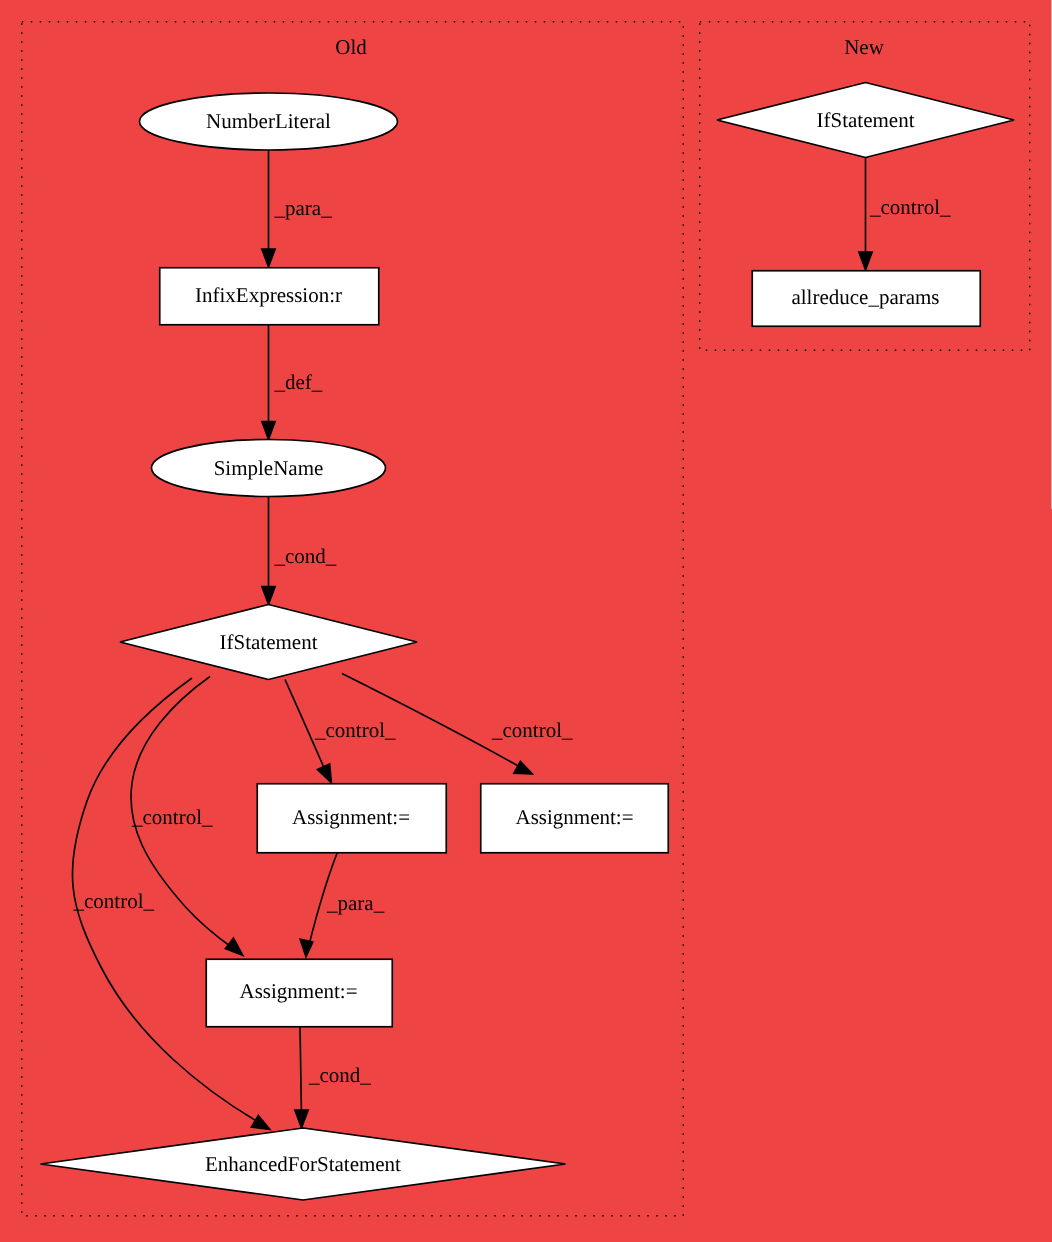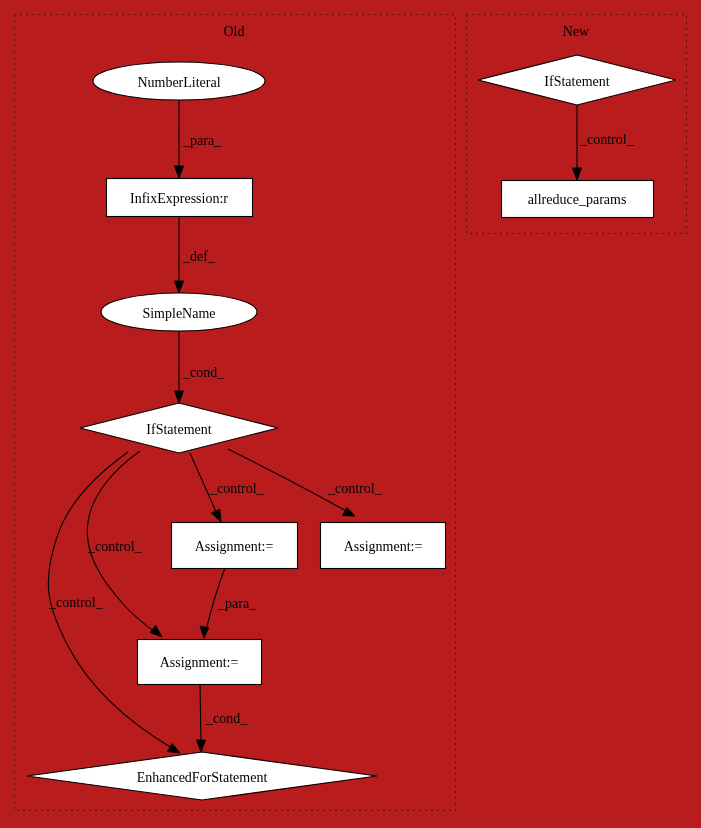--- a/index.html
+++ b/index.html
@@ -4,21 +4,21 @@
 <style>
   html, body {
     margin: 0;
     padding: 0;
     background: #ffffff;
   }
   #page {
     position: relative;
     width: 701px;
     height: 828px;
-    background: #b91c1c;
+    background: #ef4444;
     font-family: "Liberation Serif", "DejaVu Serif", serif;
     overflow: hidden;
   }
   svg#graph {
     display: block;
     width: 701px;
     height: 828px;
   }
   .cluster-box {
     fill: none;

